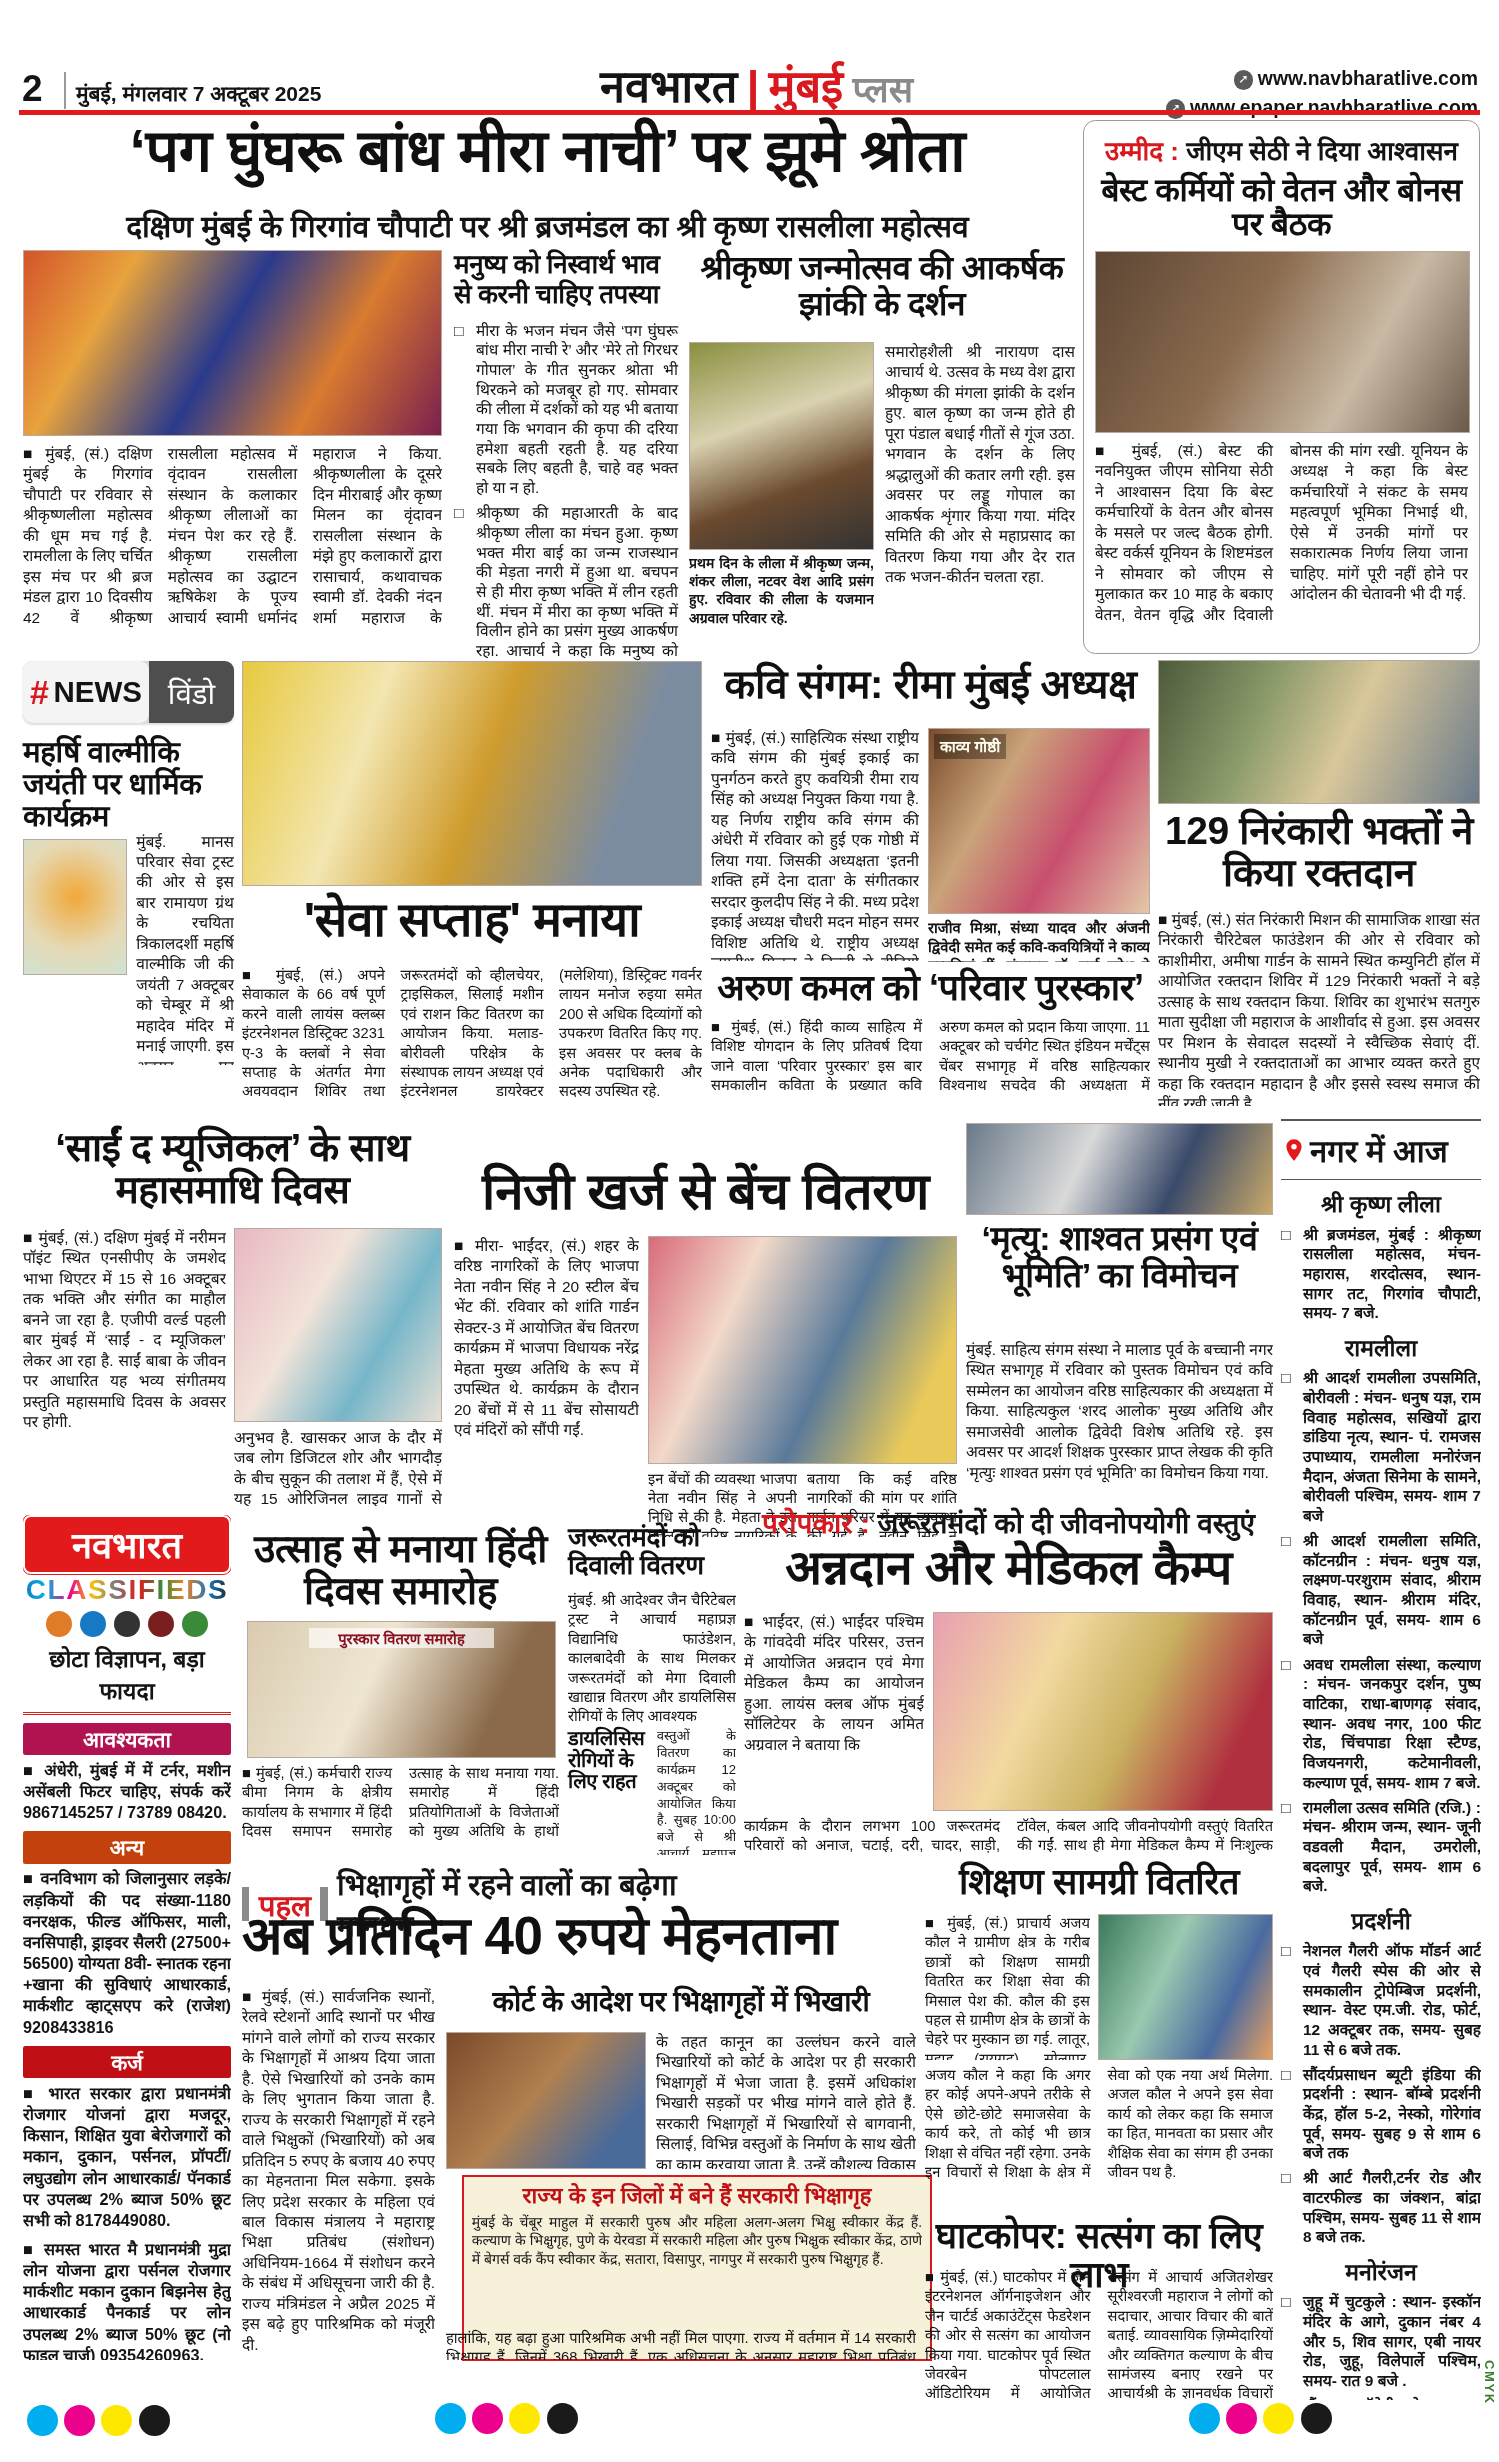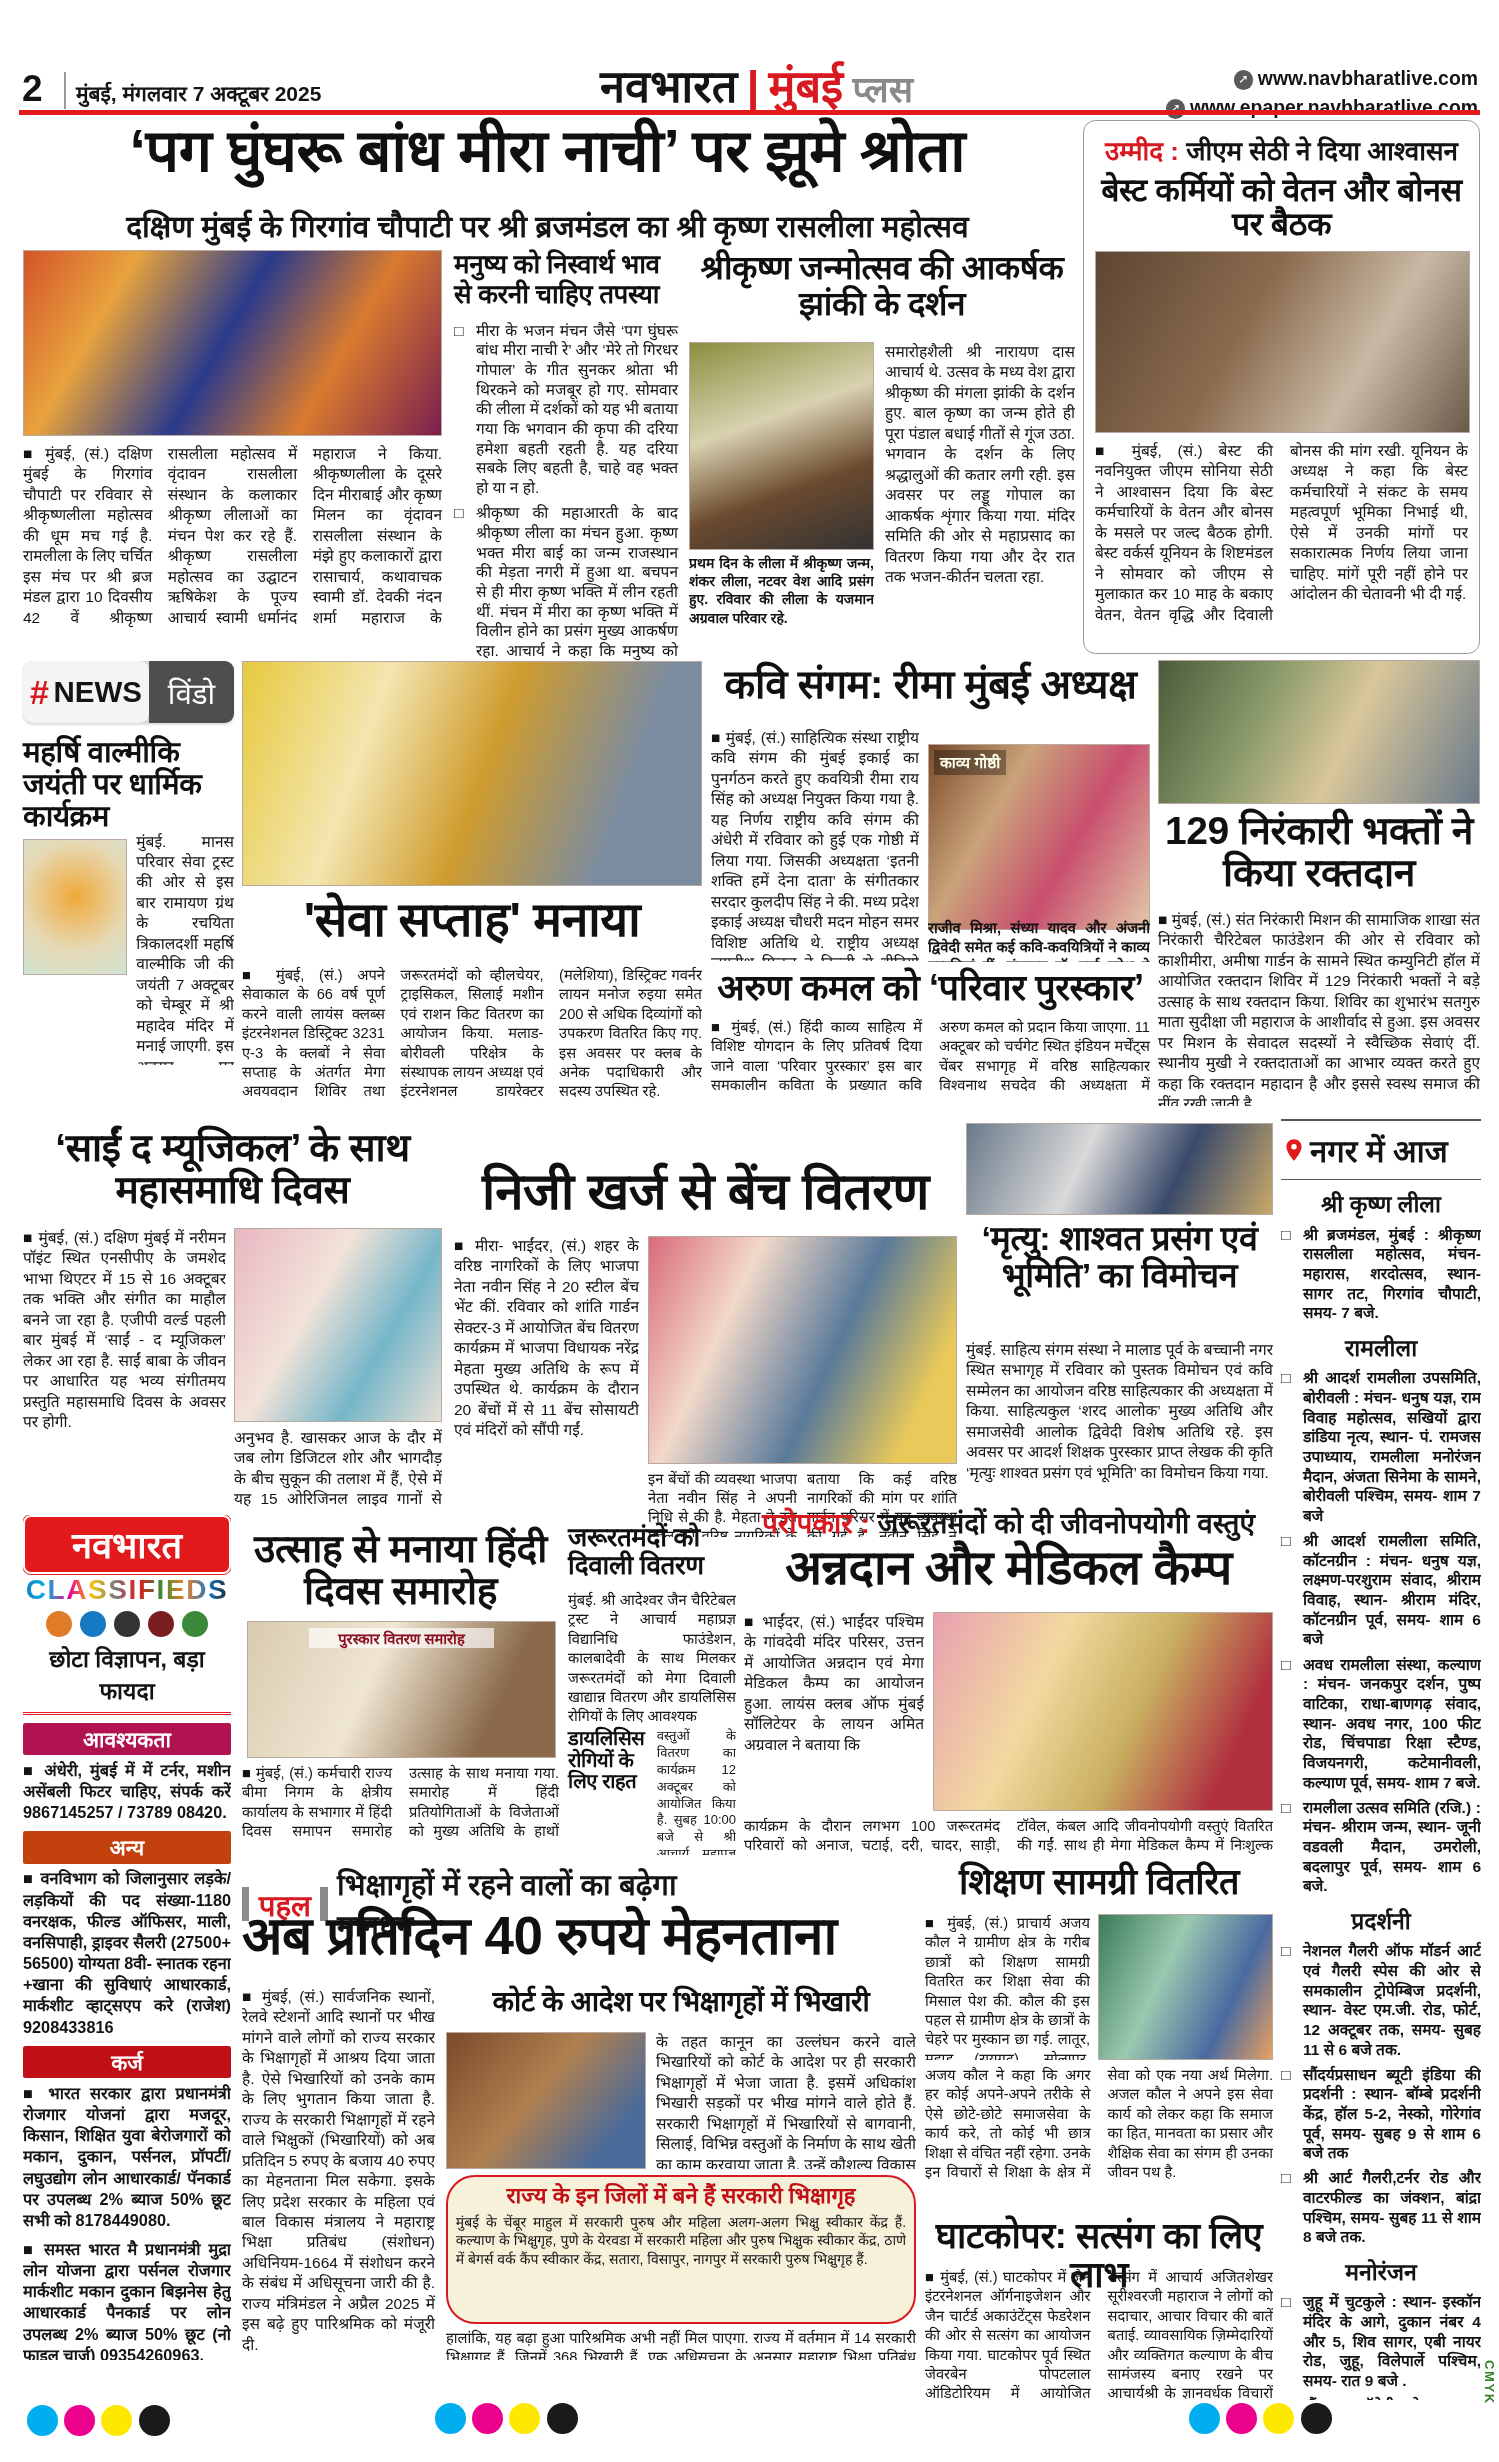--- a/index.html
+++ b/index.html
@@ -46,21 +46,21 @@
   .clicons span{width:26px;height:26px;border-radius:50%;display:inline-block;}
   .cltag{font-size:23px;font-weight:800;text-align:center;border-bottom:3.1px double #e31a1c;padding-bottom:6.2px;}
   .clsec{color:#fff;font-size:21px;font-weight:800;text-align:center;border-radius:2.3px;padding:2.3px 0;margin:7.8px 0 4.7px;}
   .clbody{font-size:16.3px;line-height:1.3;text-align:justify;font-weight:600;}
   
   .g-stage{background:linear-gradient(120deg,#d4542a,#e8a33d 22%,#2b3a8c 48%,#d97b2f 72%,#7a1f4f);}
   .g-best{background:linear-gradient(120deg,#5d4634,#8a6b4e 40%,#c9b9a4 70%,#6a5a4a);}
   .g-singer{background:linear-gradient(160deg,#8a8f3f,#d9d2b0 38%,#6b4a2f 68%,#333);}
   .g-sage{background:radial-gradient(circle at 50% 42%,#f0a93a,#e6d9b5 58%,#cfe3d2);}
   .g-seva{background:linear-gradient(110deg,#e7c93f,#f3e6b0 28%,#cf9c2e 52%,#7c8ca0 80%);}
-  .g-kavi{background:linear-gradient(120deg,#7a4b2a,#caa37a 32%,#c84f6e 62%,#e2c9a8);margin-top:16px;}
+  .g-kavi{background:linear-gradient(120deg,#7a4b2a,#caa37a 32%,#c84f6e 62%,#e2c9a8);}
   .g-blood{background:linear-gradient(115deg,#4c5a3a,#8a9a6a 32%,#d9c79a 58%,#6a7a8a);}
   .g-sai{background:linear-gradient(120deg,#e8b7c2,#f2e3d9 38%,#76b6c9 68%,#e8e0d4);}
   .g-bench{background:linear-gradient(115deg,#d96b7a,#f2d9c9 28%,#5a7a9a 58%,#e8c95a 85%);}
   .g-book{background:linear-gradient(115deg,#6a7a8a,#d9d9d9 38%,#3a4a6a 68%,#c9a96a);}
   .g-hindi{background:linear-gradient(115deg,#d9cbb0,#efe6d2 40%,#8a6a4a 78%);}
   .g-anna{background:linear-gradient(115deg,#e8a0b0,#f2d9a0 32%,#c9b060 58%,#b03040 85%);}
   .g-hands{background:linear-gradient(130deg,#7a4a2a,#b08050 45%,#4a6a9a 82%);}
   .g-class{background:linear-gradient(115deg,#3a7a5a,#9ac9b0 38%,#4a6aa0 72%,#e8a060);}
   .dots span{width:31px;height:31px;border-radius:50%;display:inline-block;margin-right:6.2px;}
   .dots span:nth-child(1){background:#00aeef;}.dots span:nth-child(2){background:#ec018c;}
@@ -233,21 +233,21 @@
     <span style="width:7.8px;height:34px;background:#8a8a8a;display:inline-block;"></span>
     <span class="red" style="font-size:29.5px;font-weight:800;">पहल</span>
     <span style="width:7.8px;height:34px;background:#8a8a8a;display:inline-block;"></span>
     <span style="font-size:29.5px;font-weight:800;">भिक्षागृहों में रहने वालों का बढ़ेगा मानधन</span>
   </div>
   <div class="abs hl" style="left:242px;top:1907px;width:674px;font-size:53px;">अब प्रतिदिन 40 रुपये मेहनताना</div>
   <div class="abs b" style="left:242px;top:1987px;width:193px;height:371px;font-size:15.5px;">■ मुंबई, (सं.) सार्वजनिक स्थानों, रेलवे स्टेशनों आदि स्थानों पर भीख मांगने वाले लोगों को राज्य सरकार के भिक्षागृहों में आश्रय दिया जाता है. ऐसे भिखारियों को उनके काम के लिए भुगतान किया जाता है. राज्य के सरकारी भिक्षागृहों में रहने वाले भिक्षुकों (भिखारियों) को अब प्रतिदिन 5 रुपए के बजाय 40 रुपए का मेहनताना मिल सकेगा. इसके लिए प्रदेश सरकार के महिला एवं बाल विकास मंत्रालय ने महाराष्ट्र भिक्षा प्रतिबंध (संशोधन) अधिनियम-1664 में संशोधन करने के संबंध में अधिसूचना जारी की है. राज्य मंत्रिमंडल ने अप्रैल 2025 में इस बढ़े हुए पारिश्रमिक को मंजूरी दी.</div>
   <div class="abs hl ctr" style="left:446px;top:1987px;width:470px;font-size:28px;">कोर्ट के आदेश पर भिक्षागृहों में भिखारी</div>
   <div class="abs ph g-hands" style="left:446px;top:2032px;width:200px;height:137px;"></div>
   <div class="abs b" style="left:656px;top:2032px;width:260px;height:137px;font-size:15.5px;">के तहत कानून का उल्लंघन करने वाले भिखारियों को कोर्ट के आदेश पर ही सरकारी भिक्षागृहों में भेजा जाता है. इसमें अधिकांश भिखारी सड़कों पर भीख मांगने वाले होते हैं. सरकारी भिक्षागृहों में भिखारियों से बागवानी, सिलाई, विभिन्न वस्तुओं के निर्माण के साथ खेती का काम करवाया जाता है. उन्हें कौशल्य विकास प्रशिक्षण भी दिया जाता है. इन कामों में रुचि लेने वाले भिखारियों को ही मेहनताना प्रदान किया जाता है.</div>
-  <div class="abs redbox" style="left:446px;top:2175px;width:470px;height:149px;border-radius:29px;">
+  <div class="abs redbox" style="left:462px;top:2175px;width:470px;height:186px;">
     <div class="ttl">राज्य के इन जिलों में बने हैं सरकारी भिक्षागृह</div>
     <div class="cap" style="font-size:14px;">मुंबई के चेंबूर माहुल में सरकारी पुरुष और महिला अलग-अलग भिक्षु स्वीकार केंद्र हैं. कल्याण के भिक्षुगृह, पुणे के येरवडा में सरकारी महिला और पुरुष भिक्षुक स्वीकार केंद्र, ठाणे में बेगर्स वर्क कैंप स्वीकार केंद्र, सतारा, विसापुर, नागपुर में सरकारी पुरुष भिक्षुगृह हैं.</div>
   </div>
   <div class="abs cap" style="left:446px;top:2329px;width:470px;height:31px;">हालांकि, यह बढ़ा हुआ पारिश्रमिक अभी नहीं मिल पाएगा. राज्य में वर्तमान में 14 सरकारी भिक्षागृह हैं, जिनमें 368 भिखारी हैं. एक अधिसूचना के अनुसार महाराष्ट्र भिक्षा प्रतिबंध अधिनियम-1664 में संशोधन किया गया है.</div>
 
   <div class="abs hl ctr" style="left:925px;top:1863px;width:348px;font-size:36px;">शिक्षण सामग्री वितरित</div>
   <div class="abs b" style="left:925px;top:1914px;width:165px;height:146px;font-size:14.7px;">■ मुंबई, (सं.) प्राचार्य अजय कौल ने ग्रामीण क्षेत्र के गरीब छात्रों को शिक्षण सामग्री वितरित कर शिक्षा सेवा की मिसाल पेश की. कौल की इस पहल से ग्रामीण क्षेत्र के छात्रों के चेहरे पर मुस्कान छा गई. लातूर, महाड (रायगढ़), सोलापुर, हिंगोली और आदिवासी क्षेत्र गोंदिया जिले के कुछ बाढ़ प्रभावित स्कूलों के छात्रों को नोटबुक, पेन और पेंसिल जैसी शिक्षण सामग्री प्रदान की गई.</div>
   <div class="abs ph g-class" style="left:1098px;top:1914px;width:175px;height:146px;"></div>
   <div class="abs b c2" style="left:925px;top:2066px;width:348px;height:138px;font-size:14.7px;">अजय कौल ने कहा कि अगर हर कोई अपने-अपने तरीके से ऐसे छोटे-छोटे समाजसेवा के कार्य करे, तो कोई भी छात्र शिक्षा से वंचित नहीं रहेगा. उनके इन विचारों से शिक्षा के क्षेत्र में सेवा को एक नया अर्थ मिलेगा. अजल कौल ने अपने इस सेवा कार्य को लेकर कहा कि समाज का हित, मानवता का प्रसार और शैक्षिक सेवा का संगम ही उनका जीवन पथ है.</div>
 

